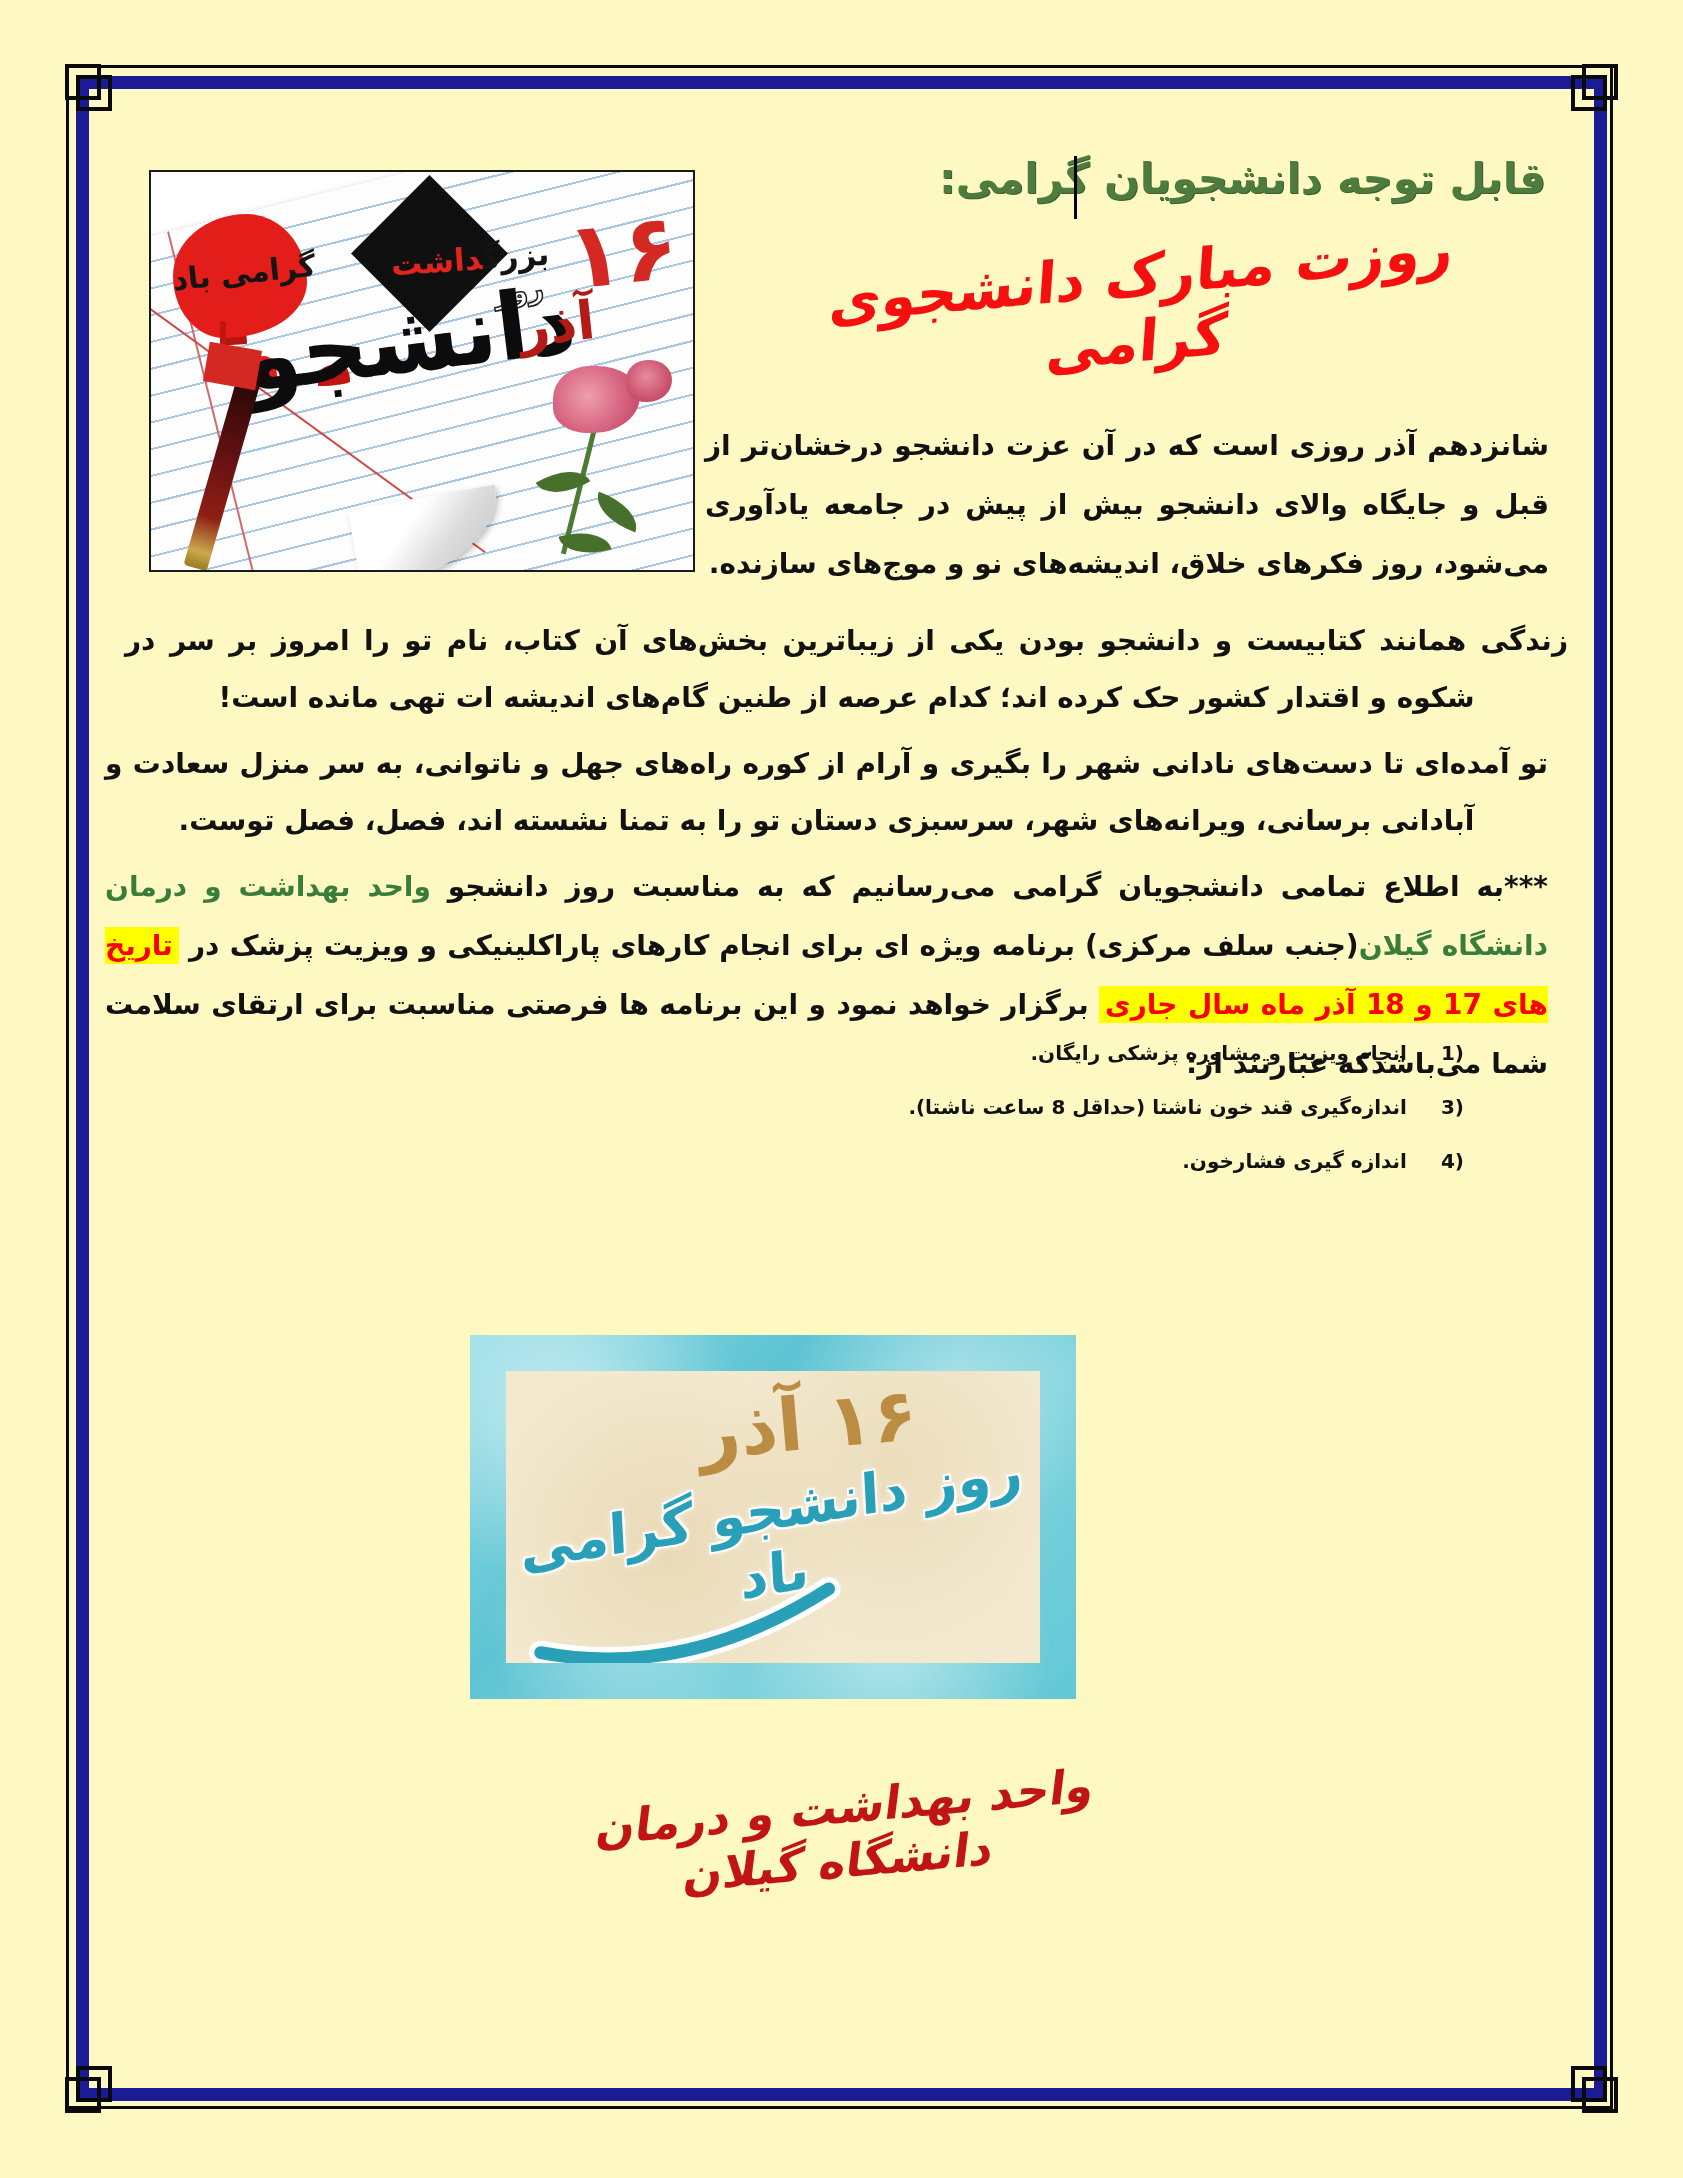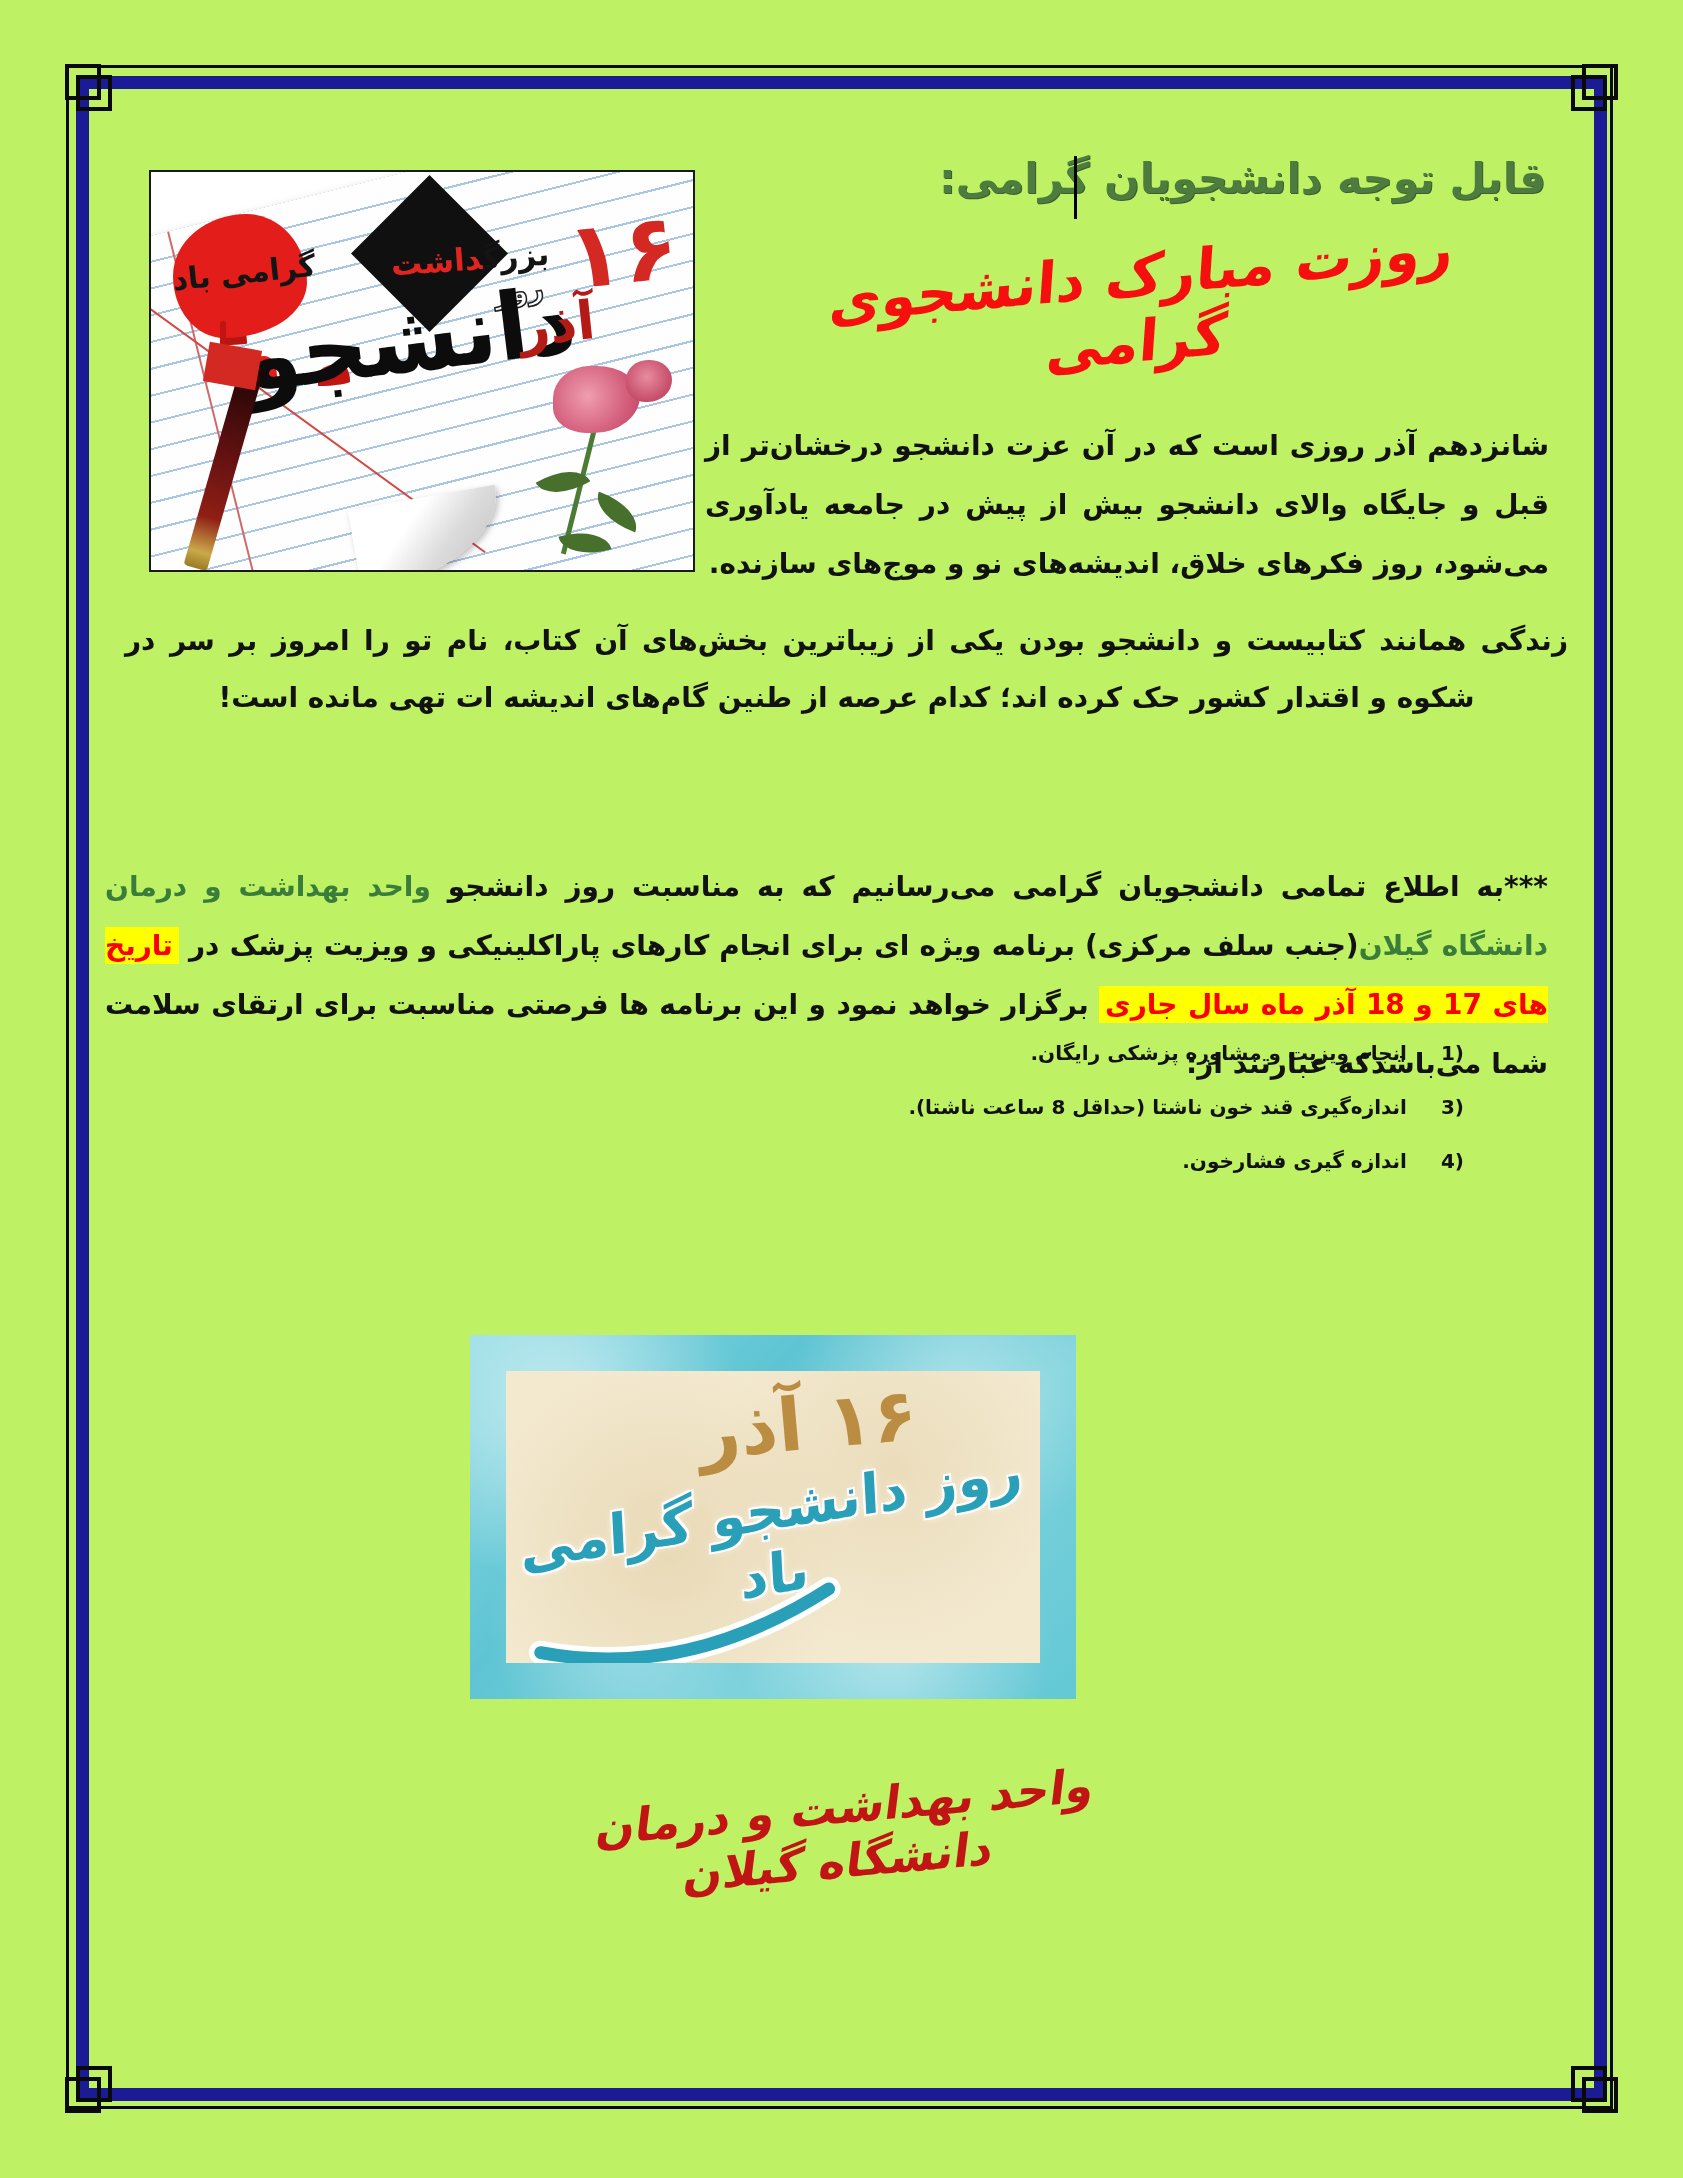--- a/index.html
+++ b/index.html
@@ -1,16 +1,16 @@
 <!DOCTYPE html>
 <html lang="fa"><head>
 <meta charset="utf-8">
 <style>
   html,body{margin:0;padding:0;background:#ffffff;}
-  .page{position:relative;width:1683px;height:2178px;background:#bef264;overflow:hidden;
+  .page{position:relative;width:1683px;height:2178px;background:#fef9c3;overflow:hidden;
         font-family:"DejaVu Sans",sans-serif;}
 
   
   .frame-black{position:absolute;left:66px;top:65px;width:1547px;height:2044px;
                border:3px solid #0a0a0a;box-sizing:border-box;}
   .frame-navy{position:absolute;left:76px;top:76px;width:1531px;height:2025px;
               border:13px solid #1b1b96;box-sizing:border-box;}
   .csq{position:absolute;width:36px;height:36px;border:4px solid #0a0a0a;box-sizing:border-box;background:transparent;}
 
   
@@ -150,20 +150,21 @@
     <div class="stem"></div>
     <div class="leaf leaf1"></div>
     <div class="leaf leaf2"></div>
     <div class="leaf leaf3"></div>
     <div class="flower"></div>
     <div class="bud"></div>
   </div>
 
   <div class="para p1">شانزدهم آذر روزی است که در آن عزت دانشجو درخشان‌تر از قبل و جایگاه والای دانشجو بیش از پیش در جامعه یادآوری می‌شود، روز فکرهای خلاق، اندیشه‌های نو و موج‌های سازنده.</div>
   <div class="para p2">زندگی همانند کتابیست و دانشجو بودن یکی از زیباترین بخش‌های آن کتاب، نام تو را امروز بر سر در شکوه و اقتدار کشور حک کرده اند؛ کدام عرصه از طنین گام‌های اندیشه ات تهی مانده است!</div>
+  <div class="para p3">تو آمده‌ای تا دست‌های نادانی شهر را بگیری و آرام از کوره راه‌های جهل و ناتوانی، به سر منزل سعادت و آبادانی برسانی، ویرانه‌های شهر، سرسبزی دستان تو را به تمنا نشسته اند، فصل، فصل توست.</div>
 
   <div class="para p4"><span>***به اطلاع تمامی دانشجویان گرامی می‌رسانیم که به مناسبت روز دانشجو </span><span class="green-unit">واحد بهداشت و درمان دانشگاه گیلان</span><span>(جنب سلف مرکزی) برنامه ویژه ای برای انجام کارهای پاراکلینیکی و ویزیت پزشک  در </span><span class="hl">تاریخ های 17 و 18 آذر ماه سال جاری</span><span> برگزار خواهد نمود و این برنامه ها فرصتی مناسبت برای ارتقای سلامت شما  می‌باشدکه عبارتند از:</span></div>
 
   <div class="services">
     <div class="svc-item"><span class="svc-num">1)</span><span>انجام ویزیت و مشاوره پزشکی رایگان.</span></div>
     <div class="svc-item"><span class="svc-num">3)</span><span>اندازه‌گیری قند خون ناشتا (حداقل 8 ساعت ناشتا).</span></div>
     <div class="svc-item"><span class="svc-num">4)</span><span>اندازه گیری فشارخون.</span></div>
   </div>
 
   <div class="banner">

